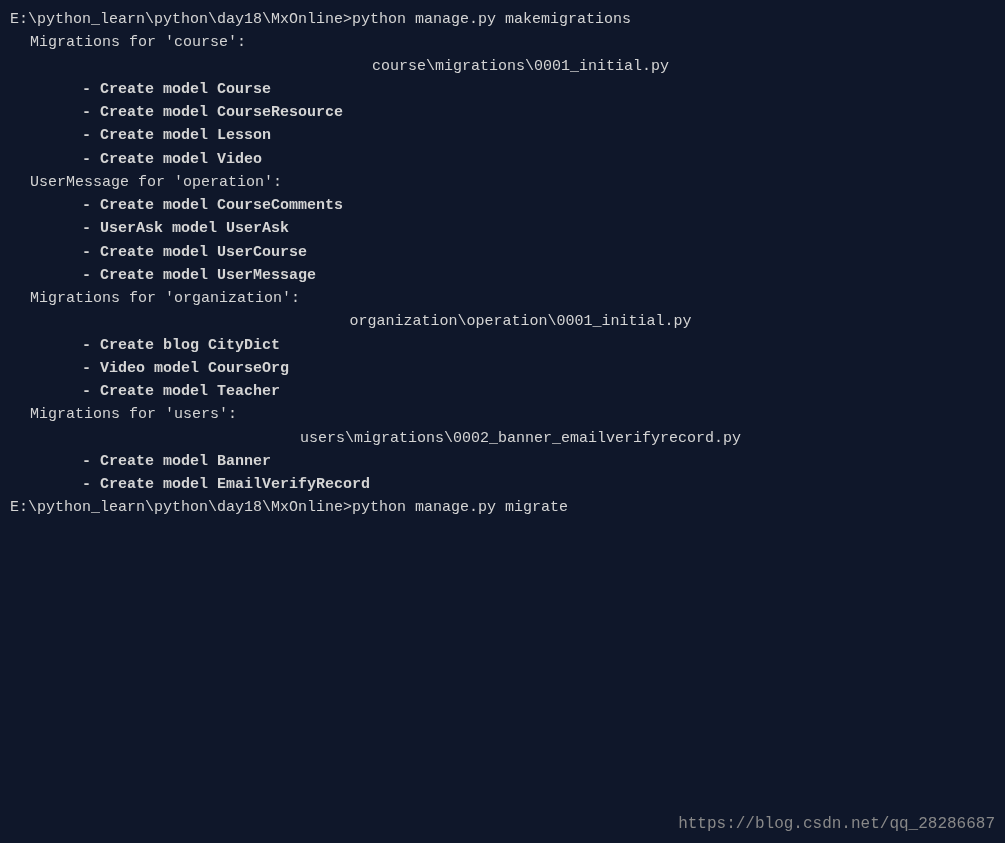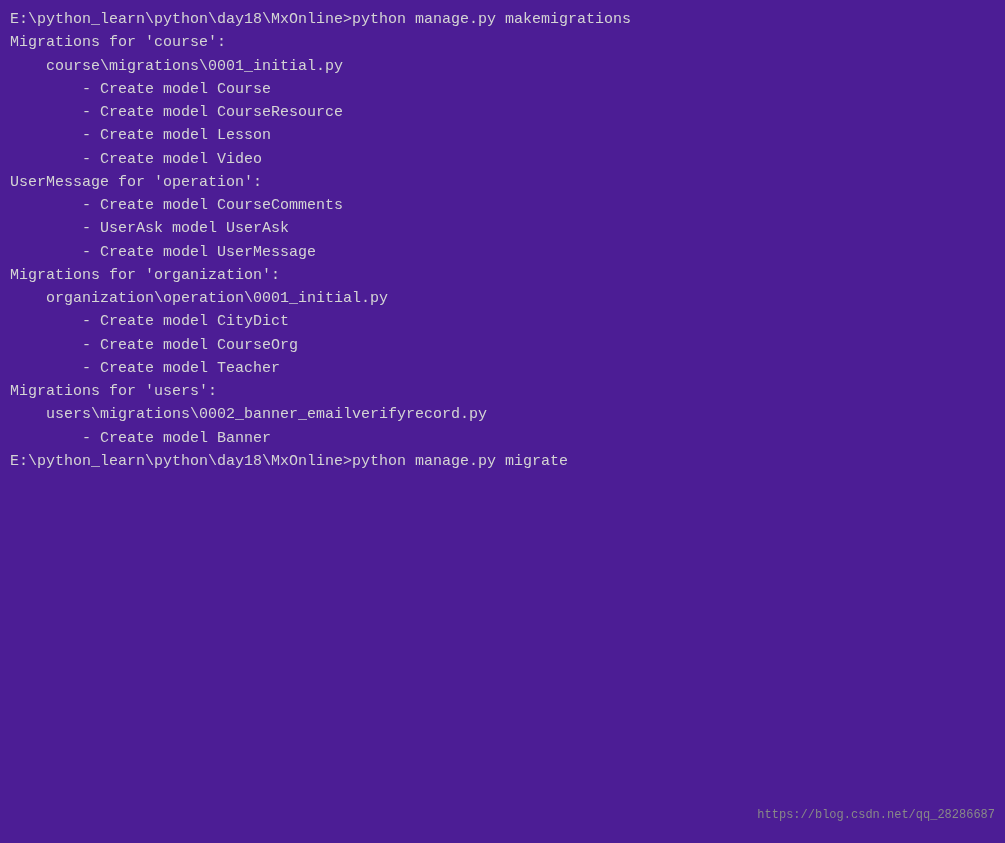--- a/index.html
+++ b/index.html
@@ -14,77 +14,82 @@
       background-color: #2b2b2b;
       font-family: 'Courier New', Courier, monospace;
       font-size: 15px;
       color: #d4d4d4;
       overflow: hidden;
     }
 
     .terminal {
       width: 1005px;
       height: 843px;
-      background-color: #4c1d95;
+      background-color: #0f172a;
       padding: 8px 10px;
       position: relative;
     }
 
     .line {
       line-height: 1.55;
       white-space: pre;
     }
 
     .prompt {
       color: #d4d4d4;
     }
 
     .migrations-header {
       color: #d4d4d4;
+      margin-left: 20px;
     }
 
     .migration-file {
       color: #d4d4d4;
       padding-left: 18px;
+      text-align: center;
     }
 
     .migration-item {
       color: #d4d4d4;
       padding-left: 36px;
+      font-weight: bold;
     }
 
     .watermark {
       position: absolute;
-      bottom: 21px;
+      bottom: 10px;
       right: 10px;
       color: #888888;
-      font-size: 12px;
+      font-size: 16px;
     }
   </style>
 </head>
 <body>
 
 <div class="terminal">
   <div id="terminal-content">
       <div class="line prompt">E:\python_learn\python\day18\MxOnline&gt;python manage.py makemigrations</div>
       <div class="line migrations-header">Migrations for 'course':</div>
       <div class="line migration-file">  course\migrations\0001_initial.py</div>
       <div class="line migration-item">    - Create model Course</div>
       <div class="line migration-item">    - Create model CourseResource</div>
       <div class="line migration-item">    - Create model Lesson</div>
       <div class="line migration-item">    - Create model Video</div>
       <div class="line migrations-header">UserMessage for 'operation':</div>
       <div class="line migration-item">    - Create model CourseComments</div>
       <div class="line migration-item">    - UserAsk model UserAsk</div>
+      <div class="line migration-item">    - Create model UserCourse</div>
       <div class="line migration-item">    - Create model UserMessage</div>
       <div class="line migrations-header">Migrations for 'organization':</div>
       <div class="line migration-file">  organization\operation\0001_initial.py</div>
-      <div class="line migration-item">    - Create model CityDict</div>
-      <div class="line migration-item">    - Create model CourseOrg</div>
+      <div class="line migration-item">    - Create blog CityDict</div>
+      <div class="line migration-item">    - Video model CourseOrg</div>
       <div class="line migration-item">    - Create model Teacher</div>
       <div class="line migrations-header">Migrations for 'users':</div>
       <div class="line migration-file">  users\migrations\0002_banner_emailverifyrecord.py</div>
       <div class="line migration-item">    - Create model Banner</div>
+      <div class="line migration-item">    - Create model EmailVerifyRecord</div>
       <div class="line blank"></div>
       <div class="line prompt">E:\python_learn\python\day18\MxOnline&gt;python manage.py migrate</div>
     </div>
   <div class="watermark">https://blog.csdn.net/qq_28286687</div>
 </div>
 
 </body></html>

